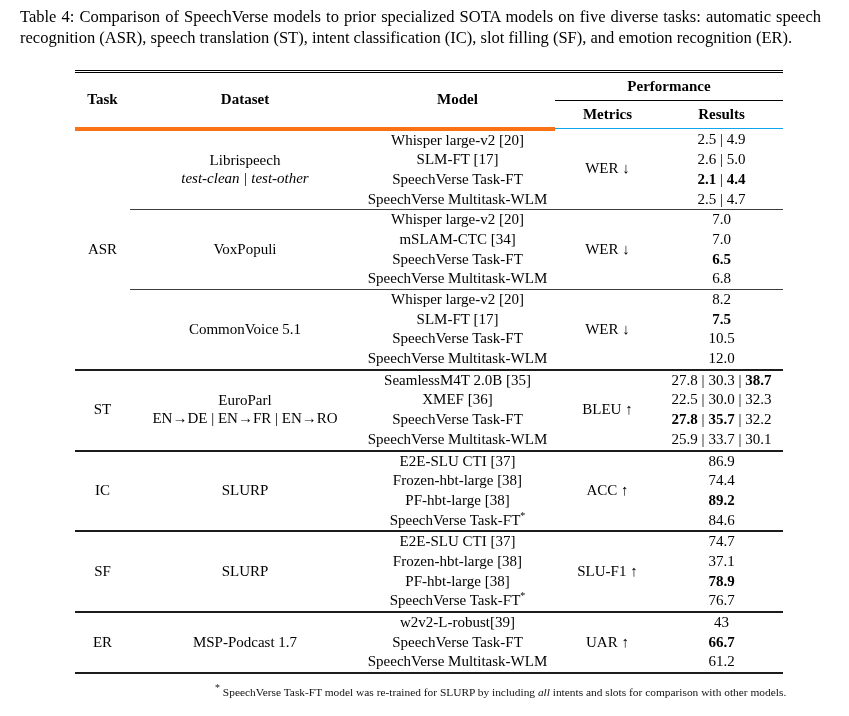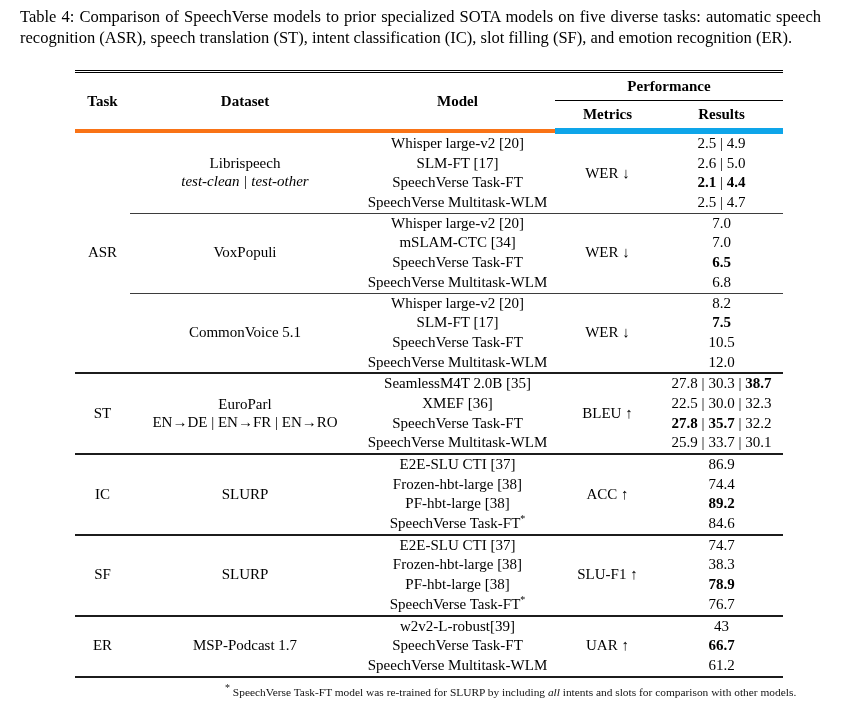--- a/index.html
+++ b/index.html
@@ -13,32 +13,32 @@
   }
   table.results {
     position:absolute; left:75px; top:70px; width:708px;
     border-collapse:collapse; table-layout:fixed; font-size:15px;
     border-top:3px double #000; border-bottom:2px solid #1c1c1c;
   }
   th { font-weight:bold; padding:0; text-align:center; vertical-align:middle; }
   .th-top { height:27px;margin-top:33px; }
   .th-span { border-bottom:4px solid #f97316; }
   .th-perf { border-bottom:1px solid #000; }
-  .th-sub { height:27px; border-bottom:6px solid #0ea5e9; }
+  .th-sub { height:27px; border-bottom:1px solid #0ea5e9; }
   tbody td {
     text-align:center; vertical-align:middle; padding:0;
     height:19.7px; line-height:1.18; white-space:nowrap;
   }
   td.gsep { border-top:2px solid #1c1c1c; }   
   td.bsep { border-top:1px solid #3d3d3d; }   
   .it { font-style:italic; }
   .b  { font-weight:bold; }
   sup { font-size:10px; line-height:0; }
   .footnote {
-    position:absolute; left:225px; top:686px; font-size:11.4px; color:#111;
+    position:absolute; left:215px; top:686px; font-size:11.4px; color:#111;
     white-space:nowrap;
   }
 </style>
 </head>
 <body>
 
 <div class="caption">Table 4: Comparison of SpeechVerse models to prior specialized SOTA models on five diverse tasks: automatic speech recognition (ASR), speech translation (ST), intent classification (IC), slot filling (SF), and emotion recognition (ER).</div>
 
 <table class="results">
   <colgroup>
@@ -170,21 +170,21 @@
         <td rowspan="4" class="gsep">SF</td>
         <td rowspan="4" class="gsep">
           <div>SLURP</div>
         </td>
         <td class="gsep">E2E-SLU CTI [37]</td>
         <td rowspan="4" class="gsep">SLU-F1 ↑</td>
         <td class="gsep"><span>74.7</span></td>
       </tr>
       <tr>
         <td>Frozen-hbt-large [38]</td>
-        <td><span>38.3</span></td>
+        <td><span>37.1</span></td>
       </tr>
       <tr>
         <td>PF-hbt-large [38]</td>
         <td><span class="b">78.9</span></td>
       </tr>
       <tr>
         <td>SpeechVerse Task-FT<sup>*</sup></td>
         <td><span>76.7</span></td>
       </tr>
       <tr>

